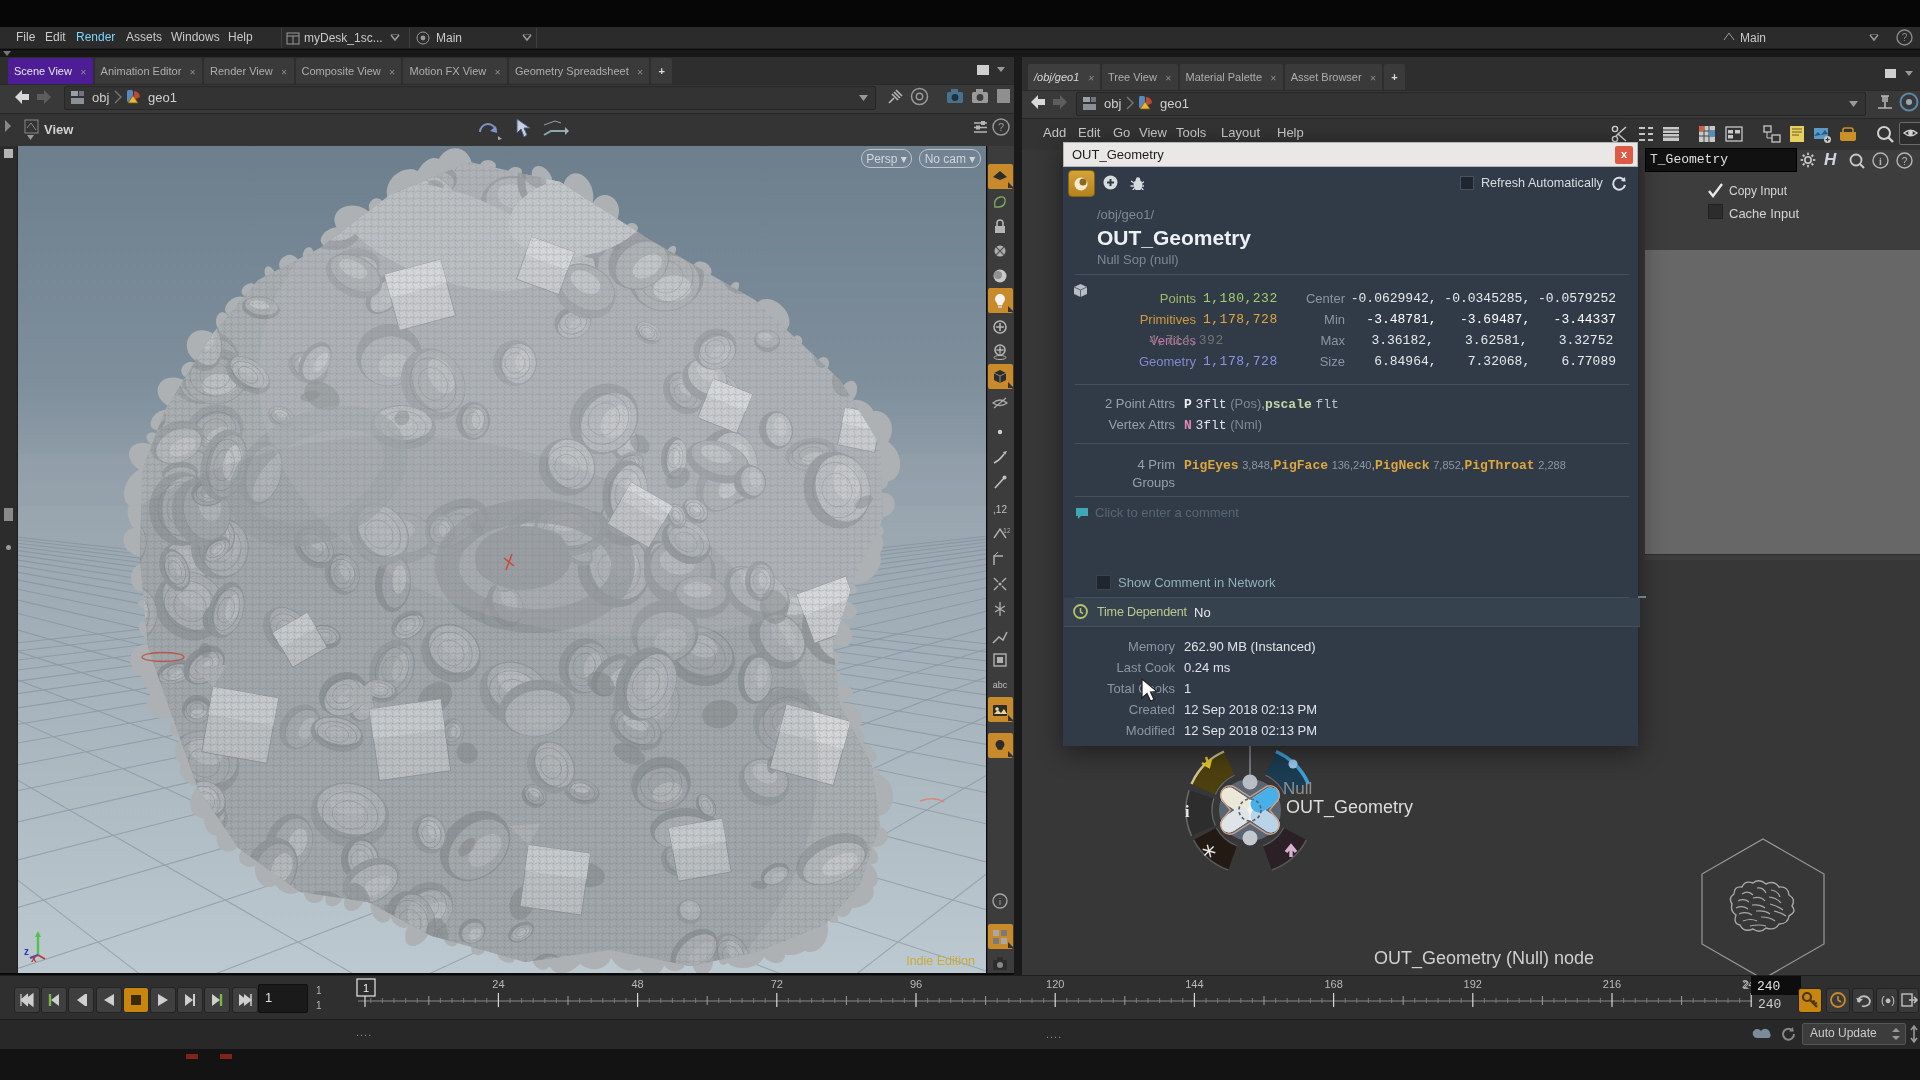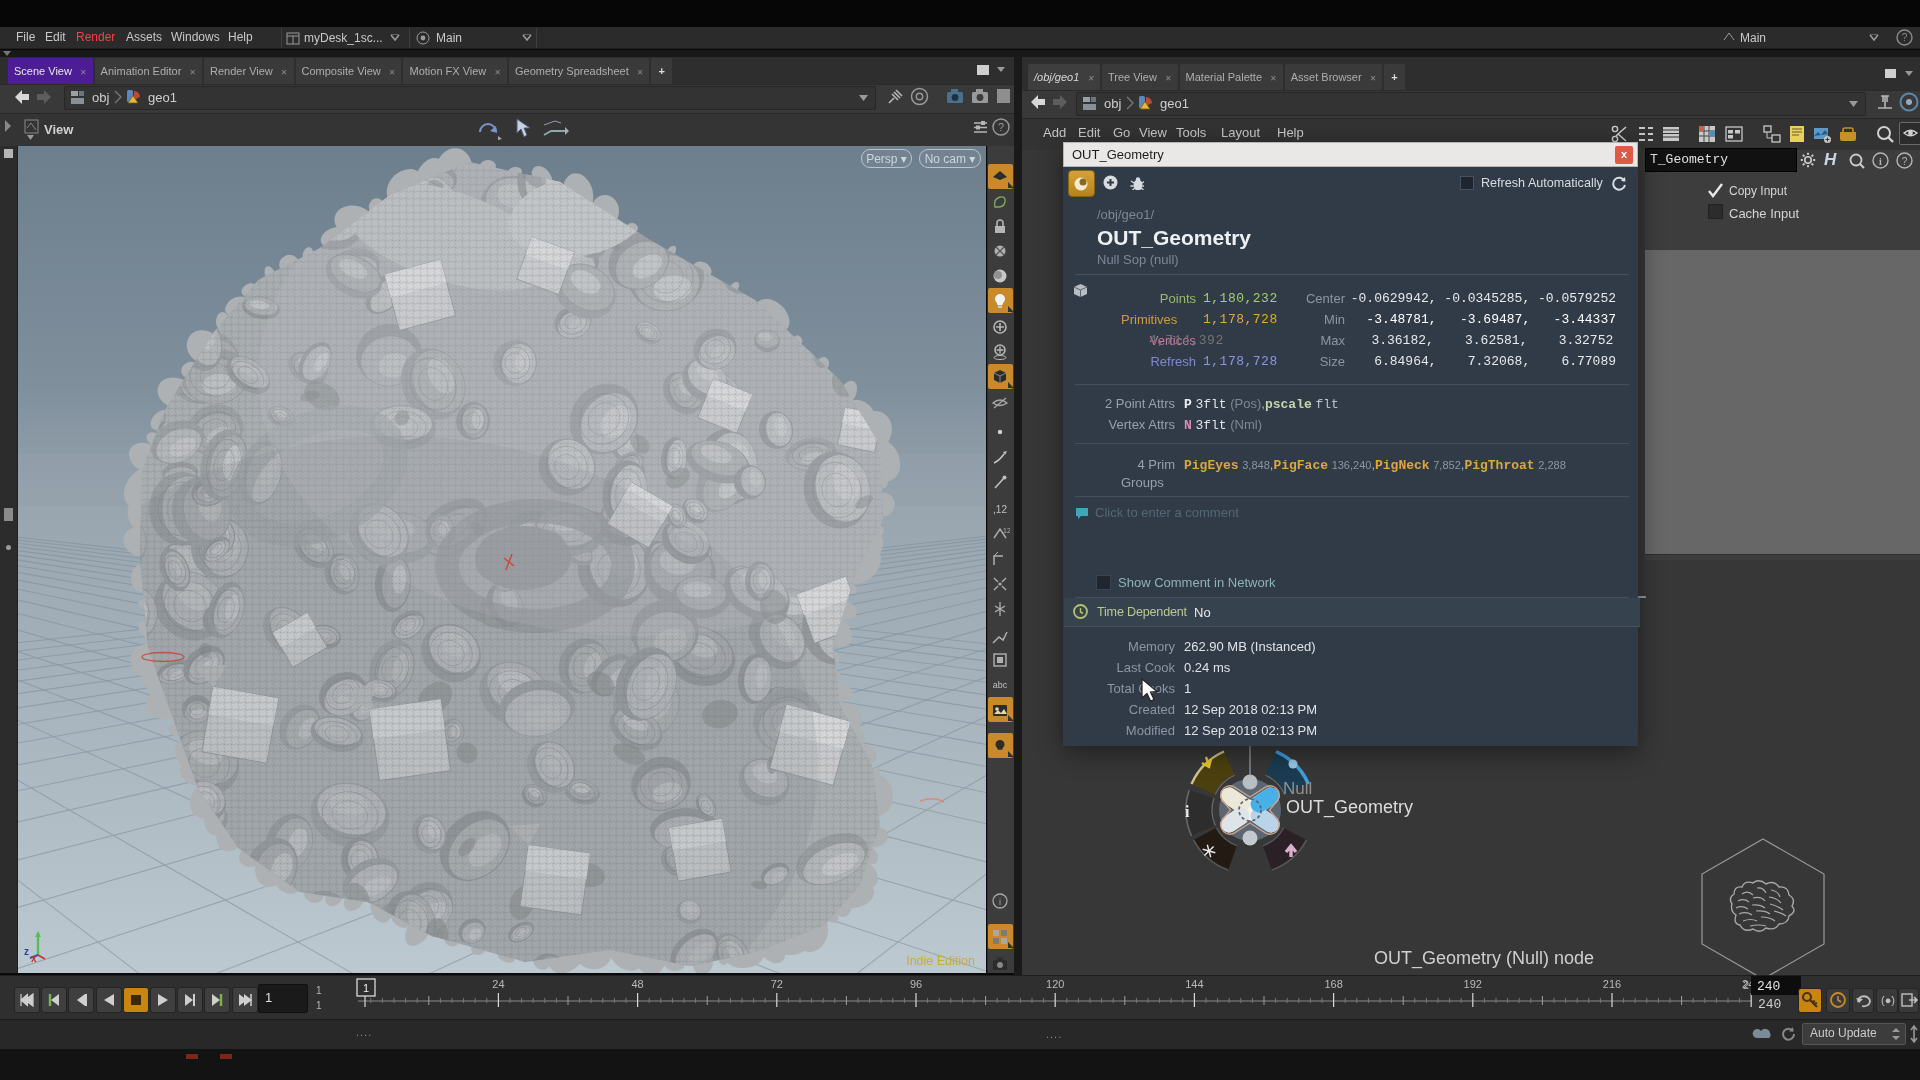--- a/index.html
+++ b/index.html
@@ -6,21 +6,21 @@
 .abs{position:absolute}
 .mono{font-family:"Liberation Mono",monospace}
 .tab{height:26px;line-height:26px;padding:0 6px;color:#aeaeae;font-size:11px;background:#3a3a3a;display:inline-block;margin-right:2px;border-radius:2px 2px 0 0;position:relative}
 .tab .x{color:#8a8a8a;font-size:8px;margin-left:8px}
 .tab.act{background:#4c1d95;color:#e6e6e6}
 </style></head><body>
 <div class="abs" style="left:0px;top:0px;width:1920px;height:27px;background:#060606"></div>
 <div class="abs" style="left:0px;top:27px;width:1920px;height:22px;background:#2b2b2b;border-bottom:1px solid #202020"></div>
 <div class="abs" style="left:16px;top:30px;font-size:12px;color:#c9c9c9">File</div>
 <div class="abs" style="left:45px;top:30px;font-size:12px;color:#c9c9c9">Edit</div>
-<div class="abs" style="left:76px;top:30px;font-size:12px;color:#ef4444">Render</div>
+<div class="abs" style="left:76px;top:30px;font-size:12px;color:#7dd3fc">Render</div>
 <div class="abs" style="left:126px;top:30px;font-size:12px;color:#c9c9c9">Assets</div>
 <div class="abs" style="left:171px;top:30px;font-size:12px;color:#c9c9c9">Windows</div>
 <div class="abs" style="left:228px;top:30px;font-size:12px;color:#c9c9c9">Help</div>
 <div class="abs" style="left:281px;top:28px;width:1px;height:20px;background:#3f3f3f"></div>
 <div class="abs" style="left:409px;top:28px;width:1px;height:20px;background:#3f3f3f"></div>
 <svg class="abs" style="left:286px;top:32px;" width="14" height="13" viewBox="0 0 14 13">
     <rect x="1" y="1" width="12" height="11" fill="none" stroke="#9a9a9a"></rect>
     <path d="M1 4 H13 M7 4 V12" stroke="#9a9a9a"></path>
   </svg>
 <div class="abs" style="left:304px;top:31px;font-size:12px;color:#c9c9c9">myDesk_1sc...</div>
@@ -2197,42 +2197,42 @@
 <div class="abs" style="left:1097px;top:207px;font-size:13px;color:#7d8795">/obj/geo1/</div>
 <div class="abs" style="left:1097px;top:226px;font-size:21px;font-weight:bold;color:#eef1f4">OUT_Geometry</div>
 <div class="abs" style="left:1097px;top:252px;font-size:13px;color:#7d8795">Null Sop (null)</div>
 <div class="abs" style="left:1075px;top:274px;width:554px;height:1px;background:#454f5e"></div>
 <svg class="abs" style="left:1071px;top:282px;" width="19" height="17" viewBox="0 0 19 17">
     <path d="M3 5 L9.5 2 L16 5 L16 12 L9.5 15 L3 12 Z" fill="#b8bdc4"></path>
     <path d="M3 5 L9.5 8 L16 5 M9.5 8 V15" stroke="#5a626e" fill="none"></path>
   </svg>
 <div class="abs" style="left:1121px;top:291px;font-size:13px;color:#9aba6a;width:75px;text-align:right">Points</div>
 <div class="abs" style="left:1203px;top:291px;font-size:13px;color:#a5ce67;font-family:'Liberation Mono',monospace;letter-spacing:0.5px">1,180,232</div>
-<div class="abs" style="left:1121px;top:312px;font-size:13px;color:#cf9a3c;width:75px;">Primitives</div>
+<div class="abs" style="left:1121px;top:312px;font-size:13px;color:#cf9a3c;width:75px;text-align:right">Primitives</div>
 <div class="abs" style="left:1203px;top:312px;font-size:13px;color:#e0a73c;font-family:'Liberation Mono',monospace;letter-spacing:0.5px">1,178,728</div>
 <div class="abs" style="left:1121px;top:333px;font-size:13px;color:#c978a2;width:75px;text-align:right">Vertices</div>
 <div class="abs" style="left:1149px;top:333px;font-size:13px;color:#737373;font-family:Liberation Mono, monospace;letter-spacing:0.5px">4,714,392</div>
-<div class="abs" style="left:1121px;top:354px;font-size:13px;color:#8089cc;width:75px;text-align:right">Refresh</div>
+<div class="abs" style="left:1121px;top:354px;font-size:13px;color:#8089cc;width:75px;text-align:right">Geometry</div>
 <div class="abs" style="left:1203px;top:354px;font-size:13px;color:#8a94e0;font-family:'Liberation Mono',monospace;letter-spacing:0.5px">1,178,728</div>
 <div class="abs" style="left:1290px;top:291px;font-size:13px;color:#8b95a3;width:55px;text-align:right">Center</div>
 <div class="abs mono" style="left:1348px;top:291px;width:268px;text-align:right;font-size:13px;color:#e6e9ec;white-space:pre">-0.0629942, -0.0345285, -0.0579252</div>
 <div class="abs" style="left:1290px;top:312px;font-size:13px;color:#8b95a3;width:55px;text-align:right">Min</div>
 <div class="abs mono" style="left:1348px;top:312px;width:268px;text-align:right;font-size:13px;color:#ffffff;white-space:pre">  -3.48781,   -3.69487,   -3.44337</div>
 <div class="abs" style="left:1290px;top:333px;font-size:13px;color:#8b95a3;width:55px;text-align:right">Max</div>
 <div class="abs mono" style="left:1348px;top:333px;width:268px;font-size:13px;color:#e6e9ec;white-space:pre">   3.36182,    3.62581,    3.32752</div>
 <div class="abs" style="left:1290px;top:354px;font-size:13px;color:#8b95a3;width:55px;text-align:right">Size</div>
 <div class="abs mono" style="left:1348px;top:354px;width:268px;text-align:right;font-size:13px;color:#e6e9ec;white-space:pre">   6.84964,    7.32068,    6.77089</div>
 <div class="abs" style="left:1075px;top:384px;width:554px;height:1px;background:#454f5e"></div>
 <div class="abs" style="left:1090px;top:396px;font-size:13px;color:#97a0ad;width:85px;text-align:right">2 Point Attrs</div>
 <div class="abs" style="left:1184px;top:396px;font-size:13px"><span class="mono" style="color:#eef1f4;font-weight:bold">P</span> <span class="mono" style="color:#dfe3e8">3flt</span> <span style="color:#7d8795">(Pos)</span><span style="color:#a8b2bd">,</span><span class="mono" style="color:#c5d6a8;font-weight:bold">pscale</span> <span class="mono" style="color:#b9c2cc">flt</span></div>
 <div class="abs" style="left:1090px;top:417px;font-size:13px;color:#97a0ad;width:85px;text-align:right">Vertex Attrs</div>
 <div class="abs" style="left:1184px;top:417px;font-size:13px"><span class="mono" style="color:#e287b4;font-weight:bold">N</span> <span class="mono" style="color:#dfe3e8">3flt</span> <span style="color:#7d8795">(Nml)</span></div>
 <div class="abs" style="left:1075px;top:443px;width:554px;height:1px;background:#454f5e"></div>
 <div class="abs" style="left:1121px;top:457px;font-size:13px;color:#97a0ad;width:54px;text-align:right">4 Prim</div>
-<div class="abs" style="left:1121px;top:475px;font-size:13px;color:#97a0ad;width:54px;">Groups</div>
+<div class="abs" style="left:1121px;top:475px;font-size:13px;color:#97a0ad;width:54px;text-align:right">Groups</div>
 <div class="abs" style="left:1184px;top:457px;font-size:13px"><span class="mono" style="color:#dca73f;font-weight:bold">PigEyes</span> <span style="color:#8b95a3;font-size:11px">3,848</span><span style="color:#a8b2bd">,</span><span class="mono" style="color:#dca73f;font-weight:bold">PigFace</span> <span style="color:#8b95a3;font-size:11px">136,240</span><span style="color:#a8b2bd">,</span><span class="mono" style="color:#dca73f;font-weight:bold">PigNeck</span> <span style="color:#8b95a3;font-size:11px">7,852</span><span style="color:#a8b2bd">,</span><span class="mono" style="color:#dca73f;font-weight:bold">PigThroat</span> <span style="color:#8b95a3;font-size:11px">2,288</span></div>
 <div class="abs" style="left:1075px;top:496px;width:554px;height:1px;background:#454f5e"></div>
 <svg class="abs" style="left:1074px;top:506px;" width="16" height="15" viewBox="0 0 16 15">
     <path d="M2 2 h12 v8 h-7 l-3 3 v-3 h-2 Z" fill="#3fa7b8"></path>
   </svg>
 <div class="abs" style="left:1095px;top:505px;font-size:13px;color:#566674">Click to enter a comment</div>
 <div class="abs" style="left:1096px;top:575px;width:15px;height:15px;background:#1f2630;border:1px solid #3a4450"></div>
 <div class="abs" style="left:1118px;top:575px;font-size:13px;color:#8fb2b8">Show Comment in Network</div>
 <div class="abs" style="left:1075px;top:597px;width:554px;height:1px;background:#454f5e"></div>
 <div class="abs" style="left:1064px;top:598px;width:576px;height:28px;background:#37424f"></div>

